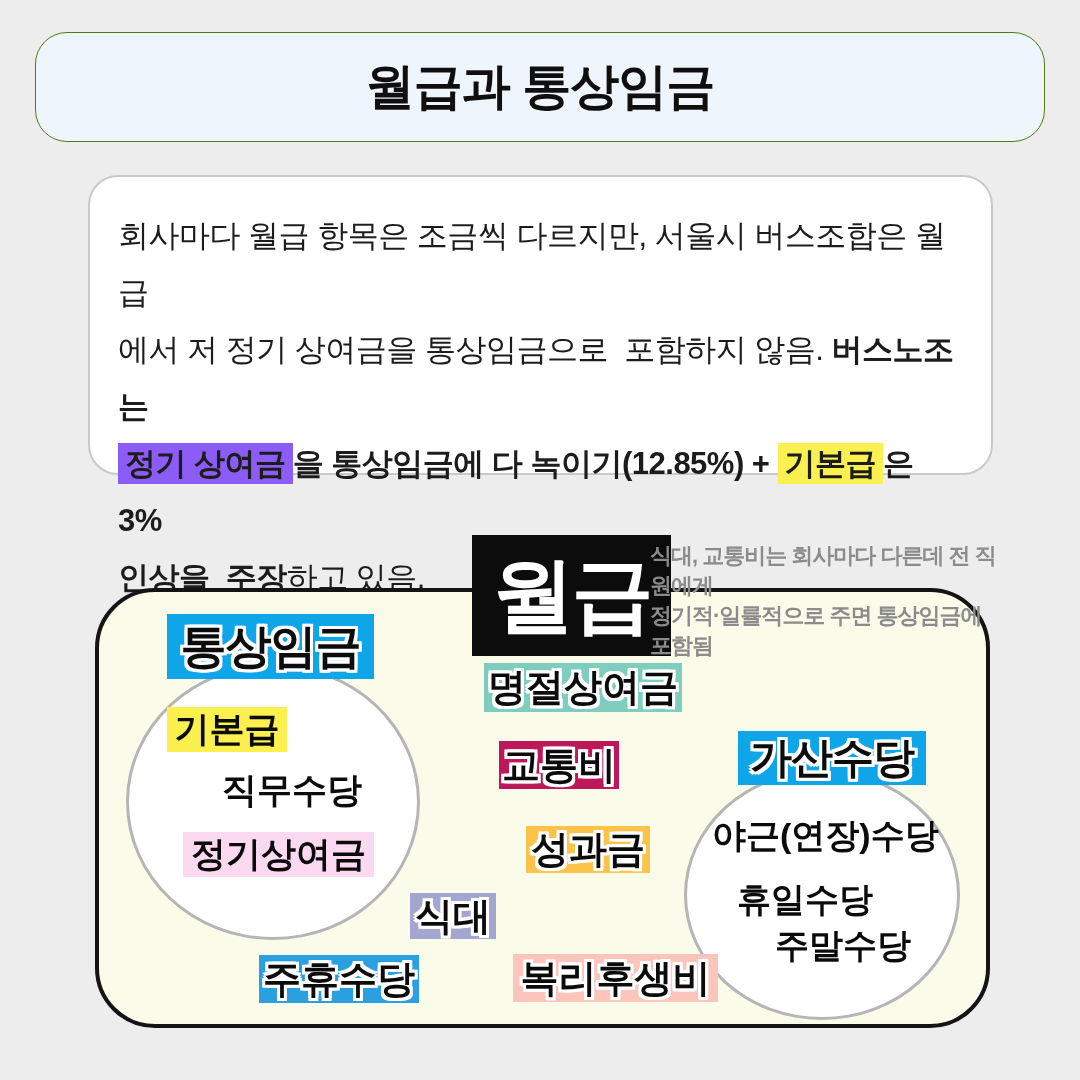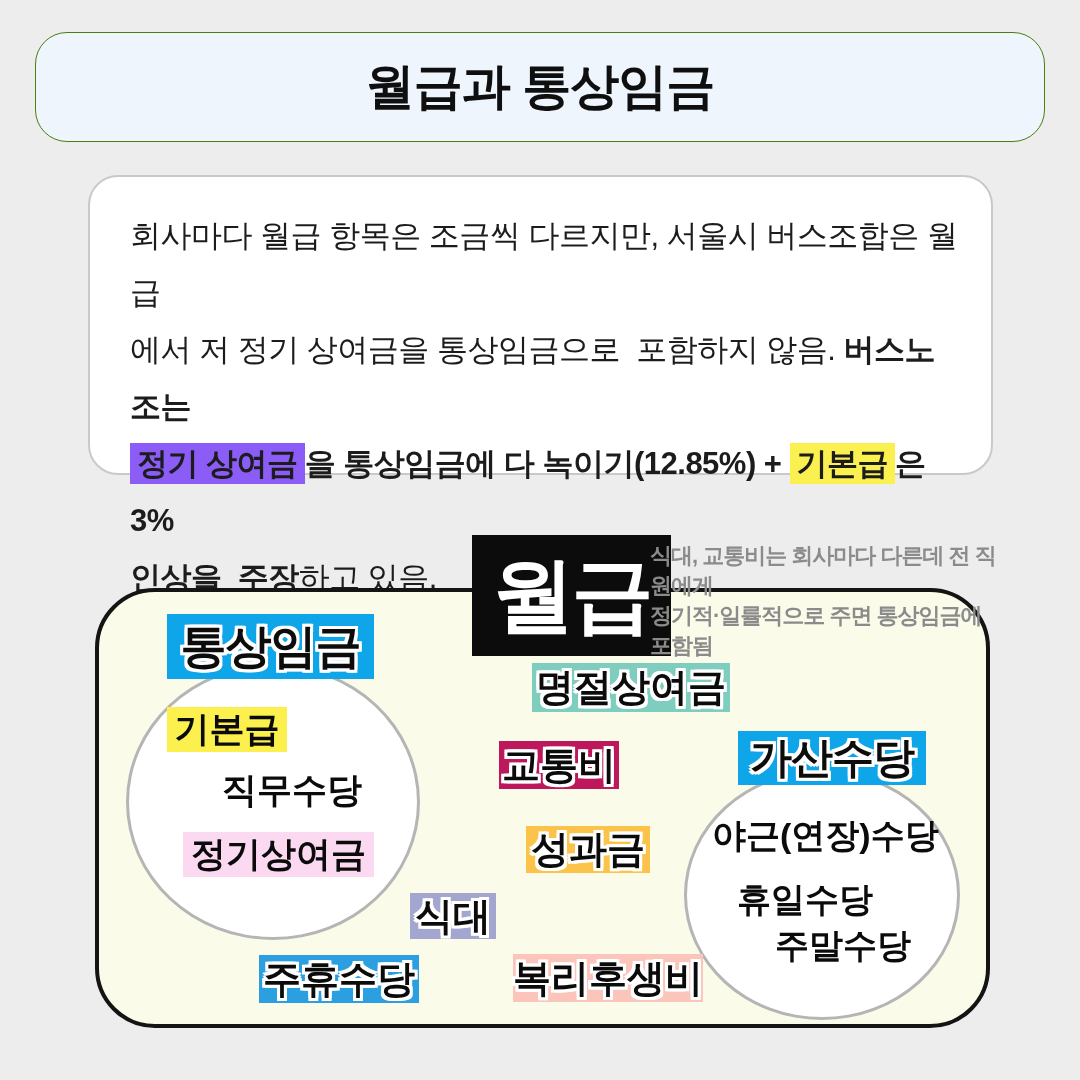--- a/index.html
+++ b/index.html
@@ -21,21 +21,21 @@
   }
   .title-box span { font-size:49px; font-weight:900; color:#0f0f0f; letter-spacing:-1px; }
 
   
   .card {
     position:absolute; left:88px; top:175px; width:905px; height:300px;
     box-sizing:border-box;
     background:#ffffff;
     border:2px solid #c9c9c9;
     border-radius:30px;
-    padding:30px 26px 0 40px;
+    padding:30px 26px 0 28px;
   }
   .card-line {
     font-size:31px; line-height:57px; color:#1c1c1c;
     letter-spacing:-0.5px; white-space:pre-wrap;
   }
   .seg   { font-weight:500; }
   .seg-b { font-weight:800; }
   .hl-pink   { background:#8b5cf6; padding:3px 7px; }
   .hl-yellow { background:#faf150; padding:3px 7px; }
 
@@ -89,26 +89,26 @@
     position:absolute; display:flex; align-items:center; justify-content:center;
     color:#0b0b0b; z-index:3; box-sizing:border-box; white-space:nowrap;
   }
   .tag { font-weight:900; }
   .plain { font-weight:700; }
 
   .t-base      { left:167px; top:707px; width:120px; height:45px; background:#fbf04d; font-size:35px; font-weight:800; }
   .t-duty      { left:222px; top:769px; height:42px; font-size:35px; }
   .t-regbonus  { left:183px; top:832px; width:191px; height:45px; background:#fbd9f0; font-size:35px; font-weight:700; }
 
-  .t-holbonus  { left:532px; top:663px; width:198px; height:49px; background:#7ecdbf; font-size:38px; }
+  .t-holbonus  { left:484px; top:663px; width:198px; height:49px; background:#7ecdbf; font-size:38px; }
   .t-transport { left:499px; top:741px; width:120px; height:48px; background:#be185d; font-size:38px; }
   .t-incentive { left:526px; top:826px; width:124px; height:47px; background:#fcc34a; font-size:38px;font-family:Liberation Mono, monospace; }
   .t-meal      { left:410px; top:893px; width:86px;  height:46px; background:#a3a6ce; font-size:38px; }
   .t-weekly    { left:259px; top:955px; width:160px; height:48px; background:#2b9fe0; font-size:38px; }
-  .t-welfare   { left:513px; top:954px; width:190px; height:48px; background:#fbc5bb; font-size:38px; }
+  .t-welfare   { left:513px; top:954px; width:205px; height:48px; background:#fbc5bb; font-size:38px; }
 
   .t-night   { left:712px; top:814px; height:44px; font-size:34px; }
   .t-holiday { left:737px; top:878px; height:44px; font-size:34px; }
   .t-weekend { left:775px; top:924px; height:44px; font-size:34px; }
 </style>
 </head>
 <body>
 
 <div class="page">
 

